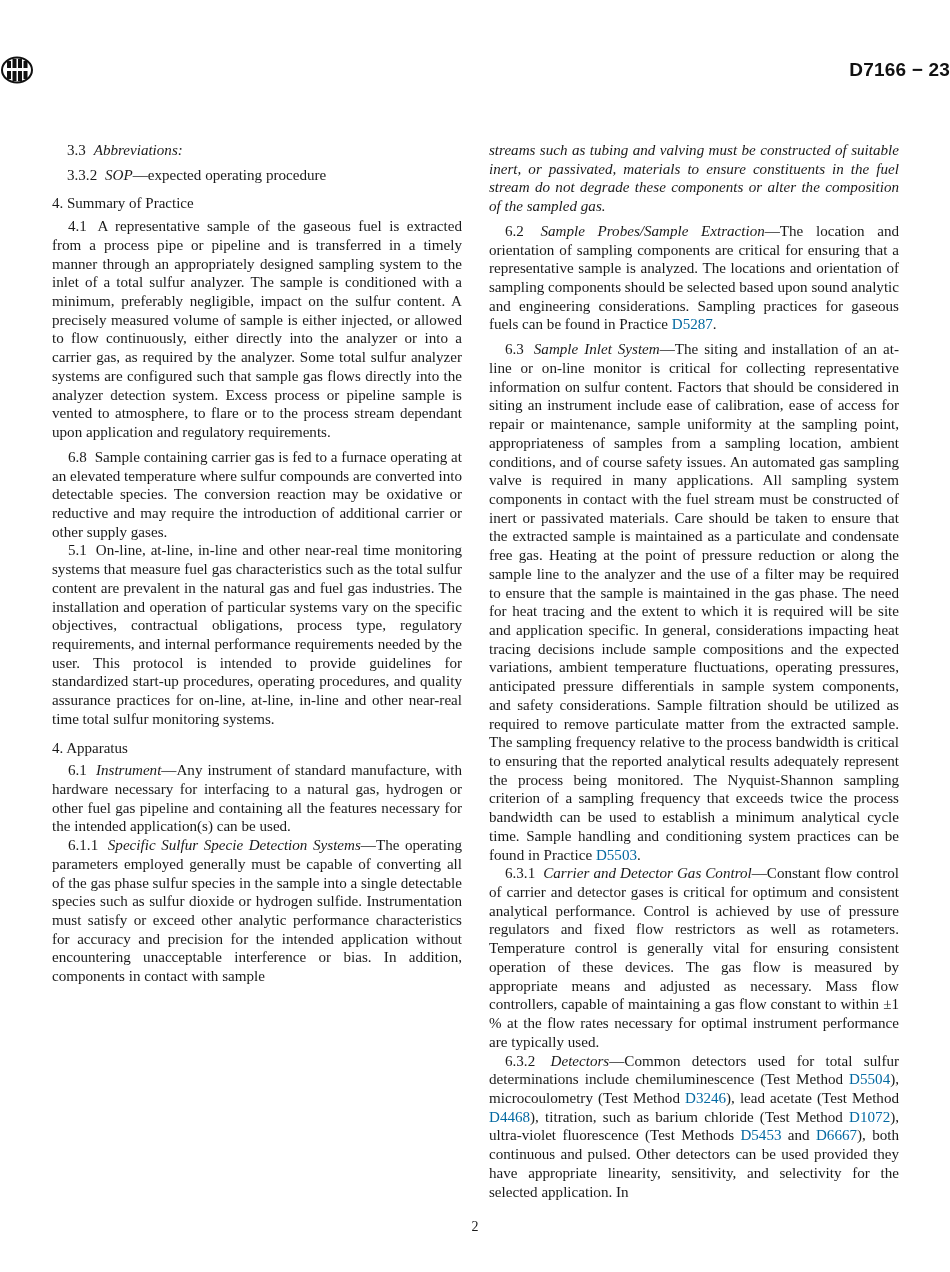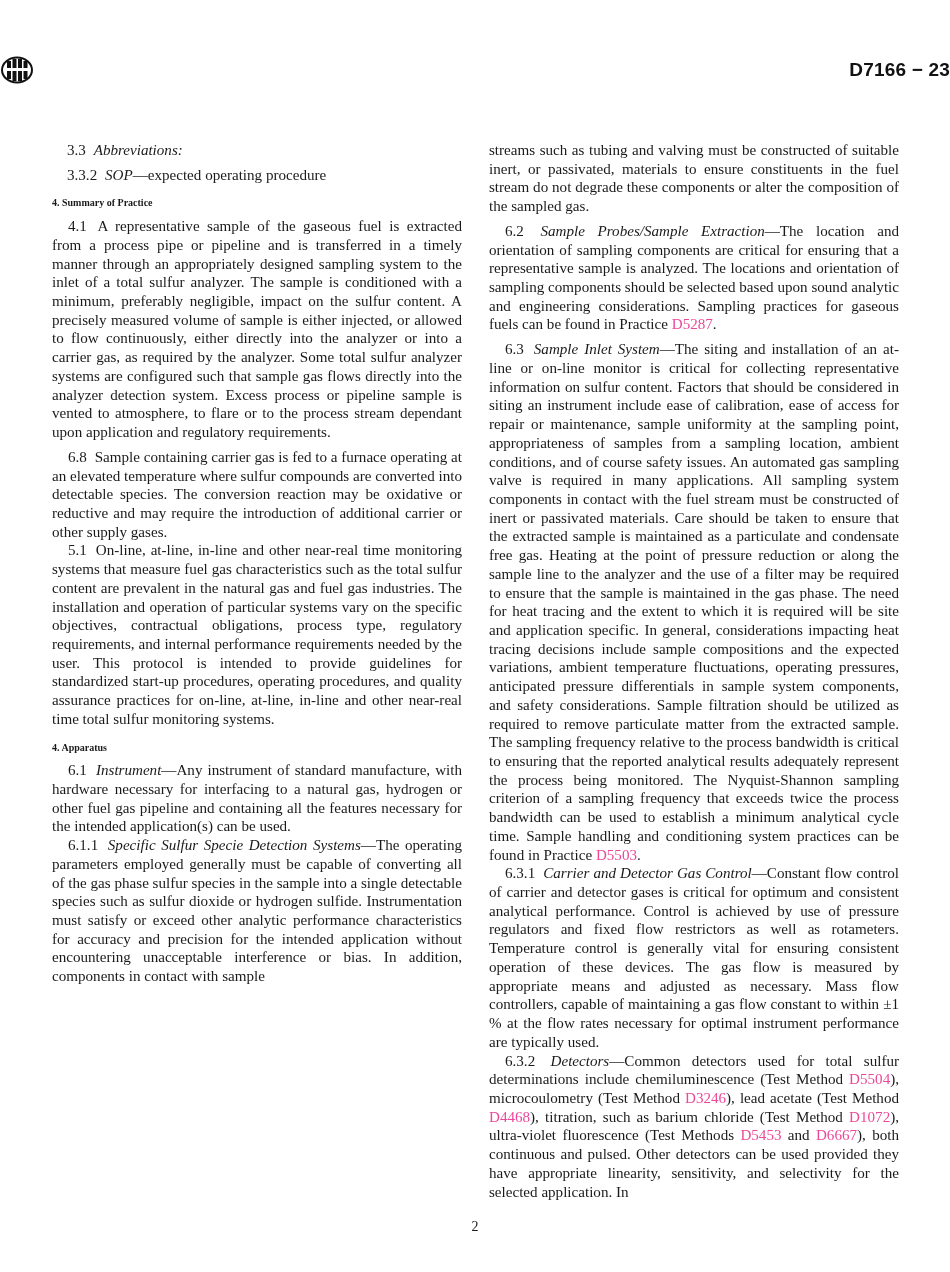--- a/index.html
+++ b/index.html
@@ -5,27 +5,27 @@
     html, body { margin: 0; padding: 0; background: #ffffff; }
     body { width: 950px; height: 1272px; position: relative; overflow: hidden;
            font-family: "Liberation Serif", "DejaVu Serif", serif; color: #1a1a1a; }
     .header { position: absolute; top: 54px; left: 0; width: 950px; height: 32px; display: flex; justify-content: space-between; align-items: center; }
     .logo { width: 34px; height: 28px; margin-right: 8px; }
     .docnum { font-family: "Liberation Sans", "DejaVu Sans", sans-serif; font-weight: bold; font-size: 19px; color: #111; letter-spacing: 0.2px; }
     .col { position: absolute; top: 109px; width: 410px; font-size: 15.1px; line-height: 18.72px; margin-top: 32px; }
     .col.left { left: 52px; }
     .col.right { left: 489px; }
     p { margin: 0; text-align: justify; text-indent: 16px; }
-    p.noindent { text-indent: 0; }
+    p.noindent { text-indent: 0; font-style: italic; }
     .gap { margin-top: 6px; }
     .abbr { padding-left: 15px; text-indent: 0; }
-    h2 { font-size: 10px; font-weight: bold; margin: 10px 0 4px 0; line-height: 18.72px; }
+    h2 { font-size: 15px; font-weight: normal; margin: 10px 0 4px 0; line-height: 18.72px; }
     .num { margin-right: 4px; }
     i { font-style: italic; }
-    a.ref { color: #ec4899; text-decoration: none; }
+    a.ref { color: #0369a1; text-decoration: none; }
     .pagenum { position: absolute; top: 1219px; left: 0; width: 950px; text-align: center; font-size: 14px; }
   </style>
 </head>
 <body>
 
 <div class="header">
   <svg class="logo" viewBox="0 0 34 28">
     <ellipse cx="17" cy="14" rx="15" ry="12.5" fill="none" stroke="#111" stroke-width="2"></ellipse>
     <rect x="7" y="5" width="4" height="18" fill="#111"></rect>
     <rect x="12.5" y="3" width="4" height="22" fill="#111"></rect>

